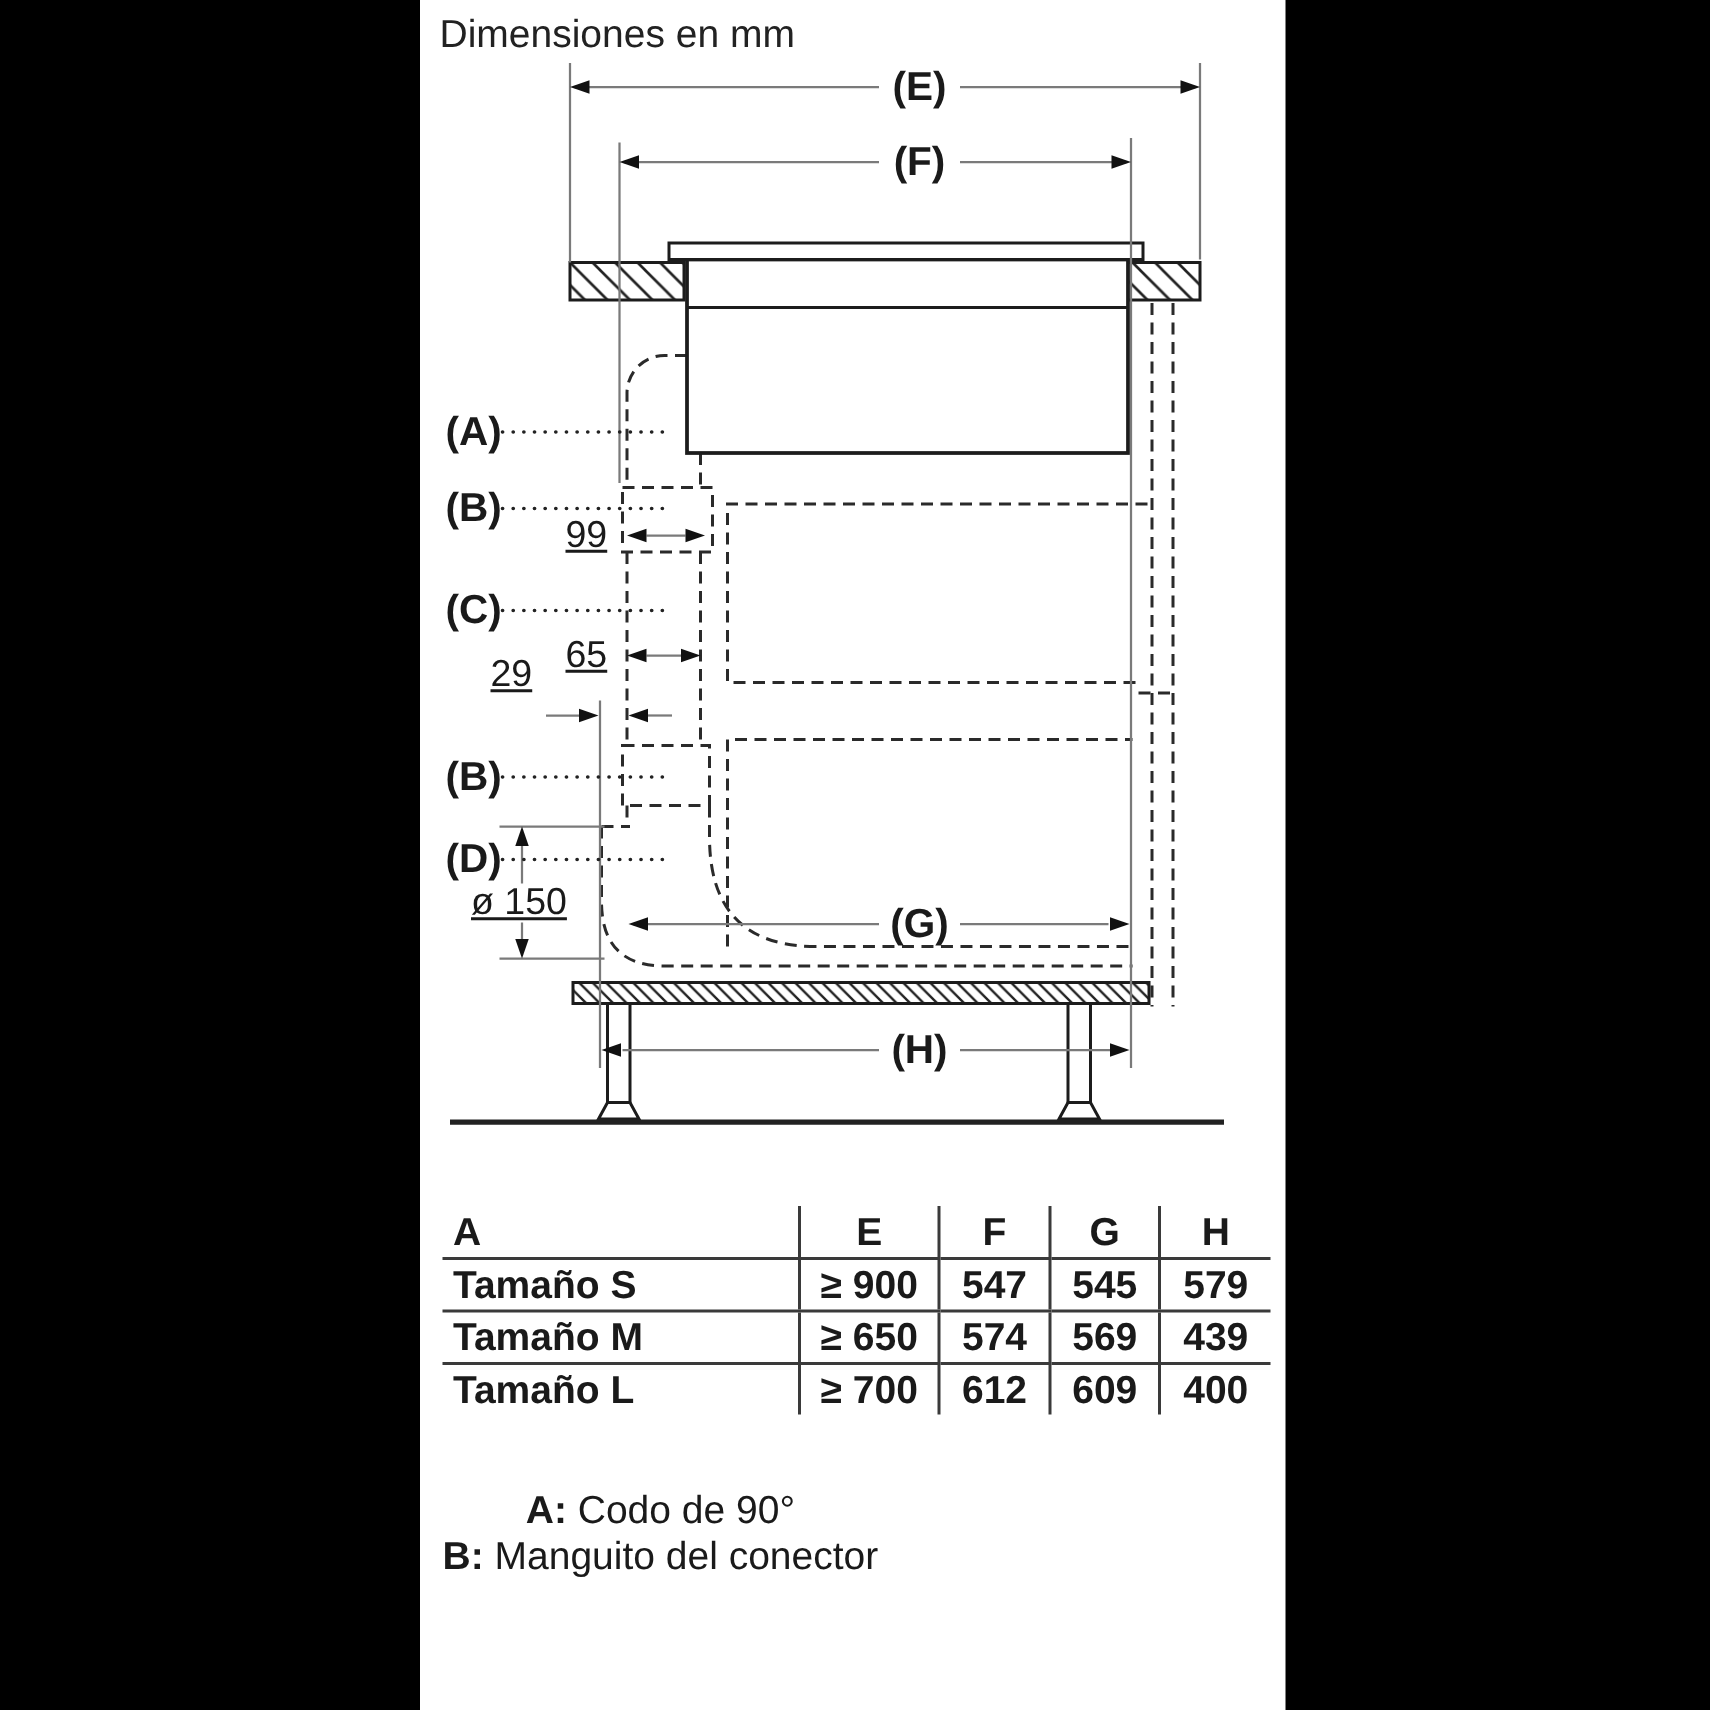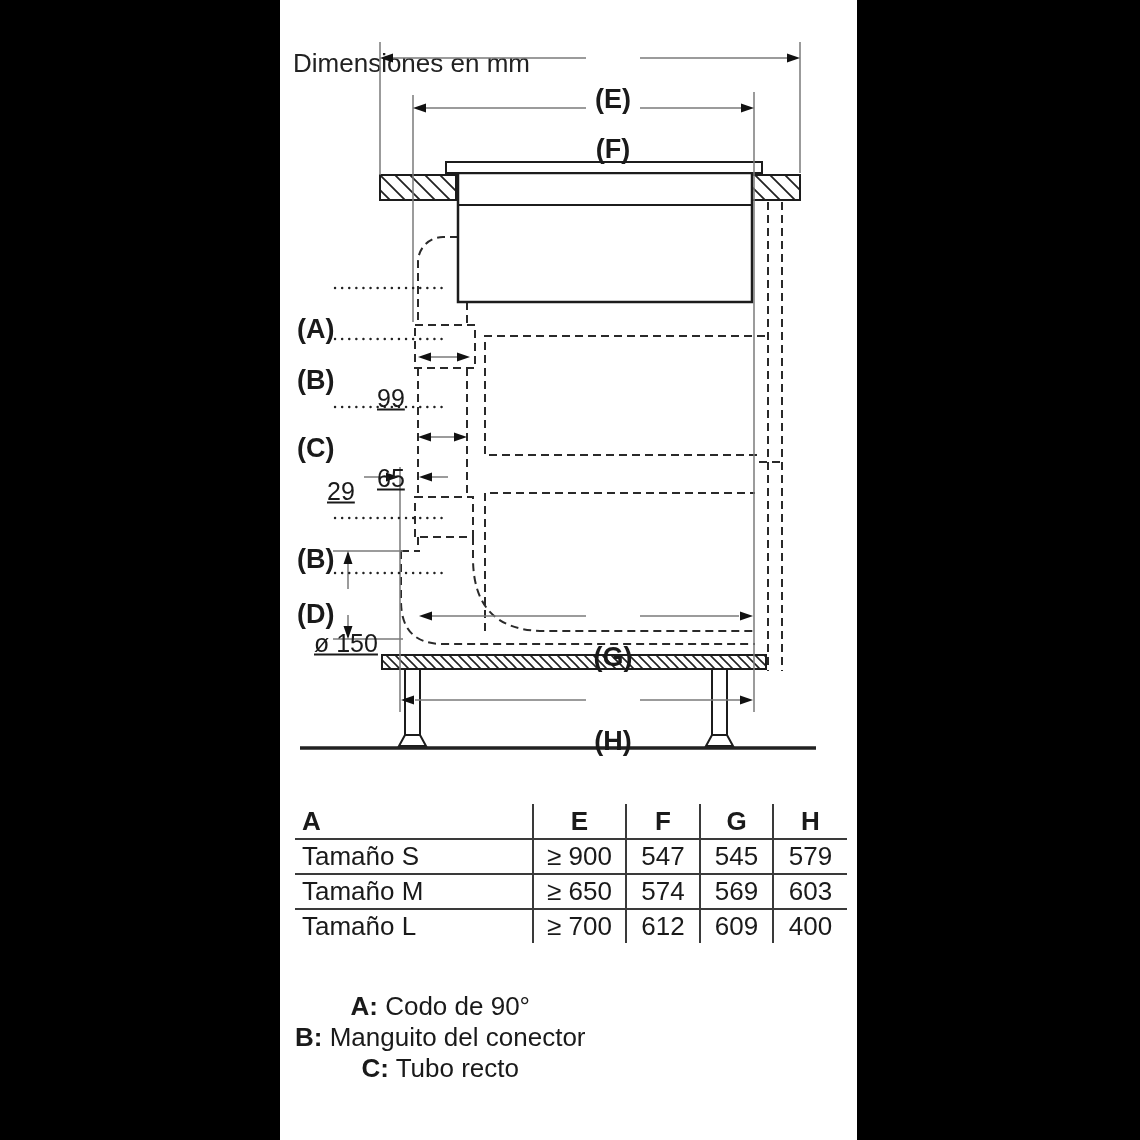--- a/index.html
+++ b/index.html
@@ -1,29 +1,29 @@
 <!DOCTYPE html>
 <html><head>
 <meta charset="utf-8">
 <style>
   html,body{margin:0;padding:0;background:#000;}
   .stage{position:relative;width:1140px;height:1140px;background:#000;overflow:hidden;
          font-family:"Liberation Sans", sans-serif;color:#1a1a1a;}
   .canvas{position:absolute;left:280px;top:0;width:577px;height:1140px;background:#fff;}
-  .abs{position:absolute;white-space:nowrap;margin-top:41px;}
+  .abs{position:absolute;white-space:nowrap;}
   .title{left:13px;top:7px;font-size:26px;color:#222;}
   .dimlab{font-size:27px;font-weight:bold;transform:translate(-50%,-50%);}
   .partlab{font-size:27px;font-weight:bold;transform:translateY(-50%);}
   .meas{font-size:25px;transform:translateY(-50%);text-decoration:underline;}
   svg{position:absolute;left:0;top:0;}
 
   
   .spec{position:absolute;left:15px;top:804px;border-collapse:collapse;
         font-size:26px;color:#1a1a1a;table-layout:fixed;}
-  .spec th,.spec td{padding:0;height:33px;font-weight:normal;text-align:center;line-height:33px;}
+  .spec th,.spec td{padding:0;height:33px;font-weight:bold;text-align:center;line-height:33px;}
   .spec th{font-weight:bold;height:34px;border-bottom:2px solid #3a3a3a;}
   .spec .lab{text-align:left;padding-left:7px;}
   .spec .vline{border-left:2px solid #3a3a3a;}
   .spec tr.rule td{border-bottom:2px solid #3a3a3a;}
 
   
   .legend{position:absolute;left:15px;top:991px;font-size:26px;line-height:31px;text-align:center;}
   .legend b{font-weight:bold;}
 </style>
 </head>
@@ -175,32 +175,31 @@
         <td class="vline">≥ 900</td>
         <td class="vline">547</td>
         <td class="vline">545</td>
         <td class="vline">579</td>
       </tr>
       <tr class="rule">
         <td class="lab">Tamaño M</td>
         <td class="vline">≥ 650</td>
         <td class="vline">574</td>
         <td class="vline">569</td>
-        <td class="vline">603</td>
+        <td class="vline">439</td>
       </tr>
       <tr>
         <td class="lab">Tamaño L</td>
         <td class="vline">≥ 700</td>
         <td class="vline">612</td>
         <td class="vline">609</td>
         <td class="vline">400</td>
       </tr>
     </tbody>
       </table>
 
     <div class="legend">
       <div><b>A:</b> <span>Codo de 90°</span></div>
       <div><b>B:</b> <span>Manguito del conector</span></div>
-      <div><b>C:</b> <span>Tubo recto</span></div>
     </div>
 
   </div>
 </div>
 
 </body></html>

